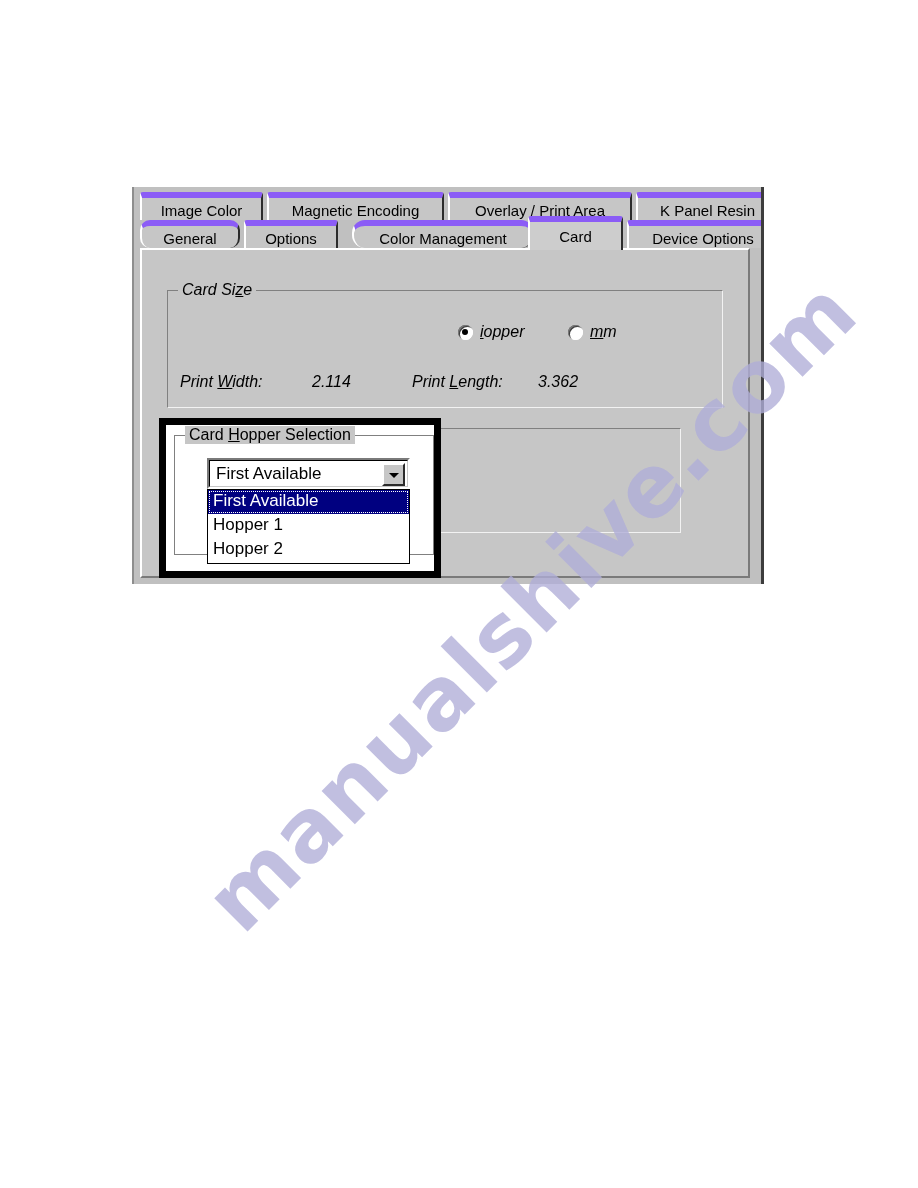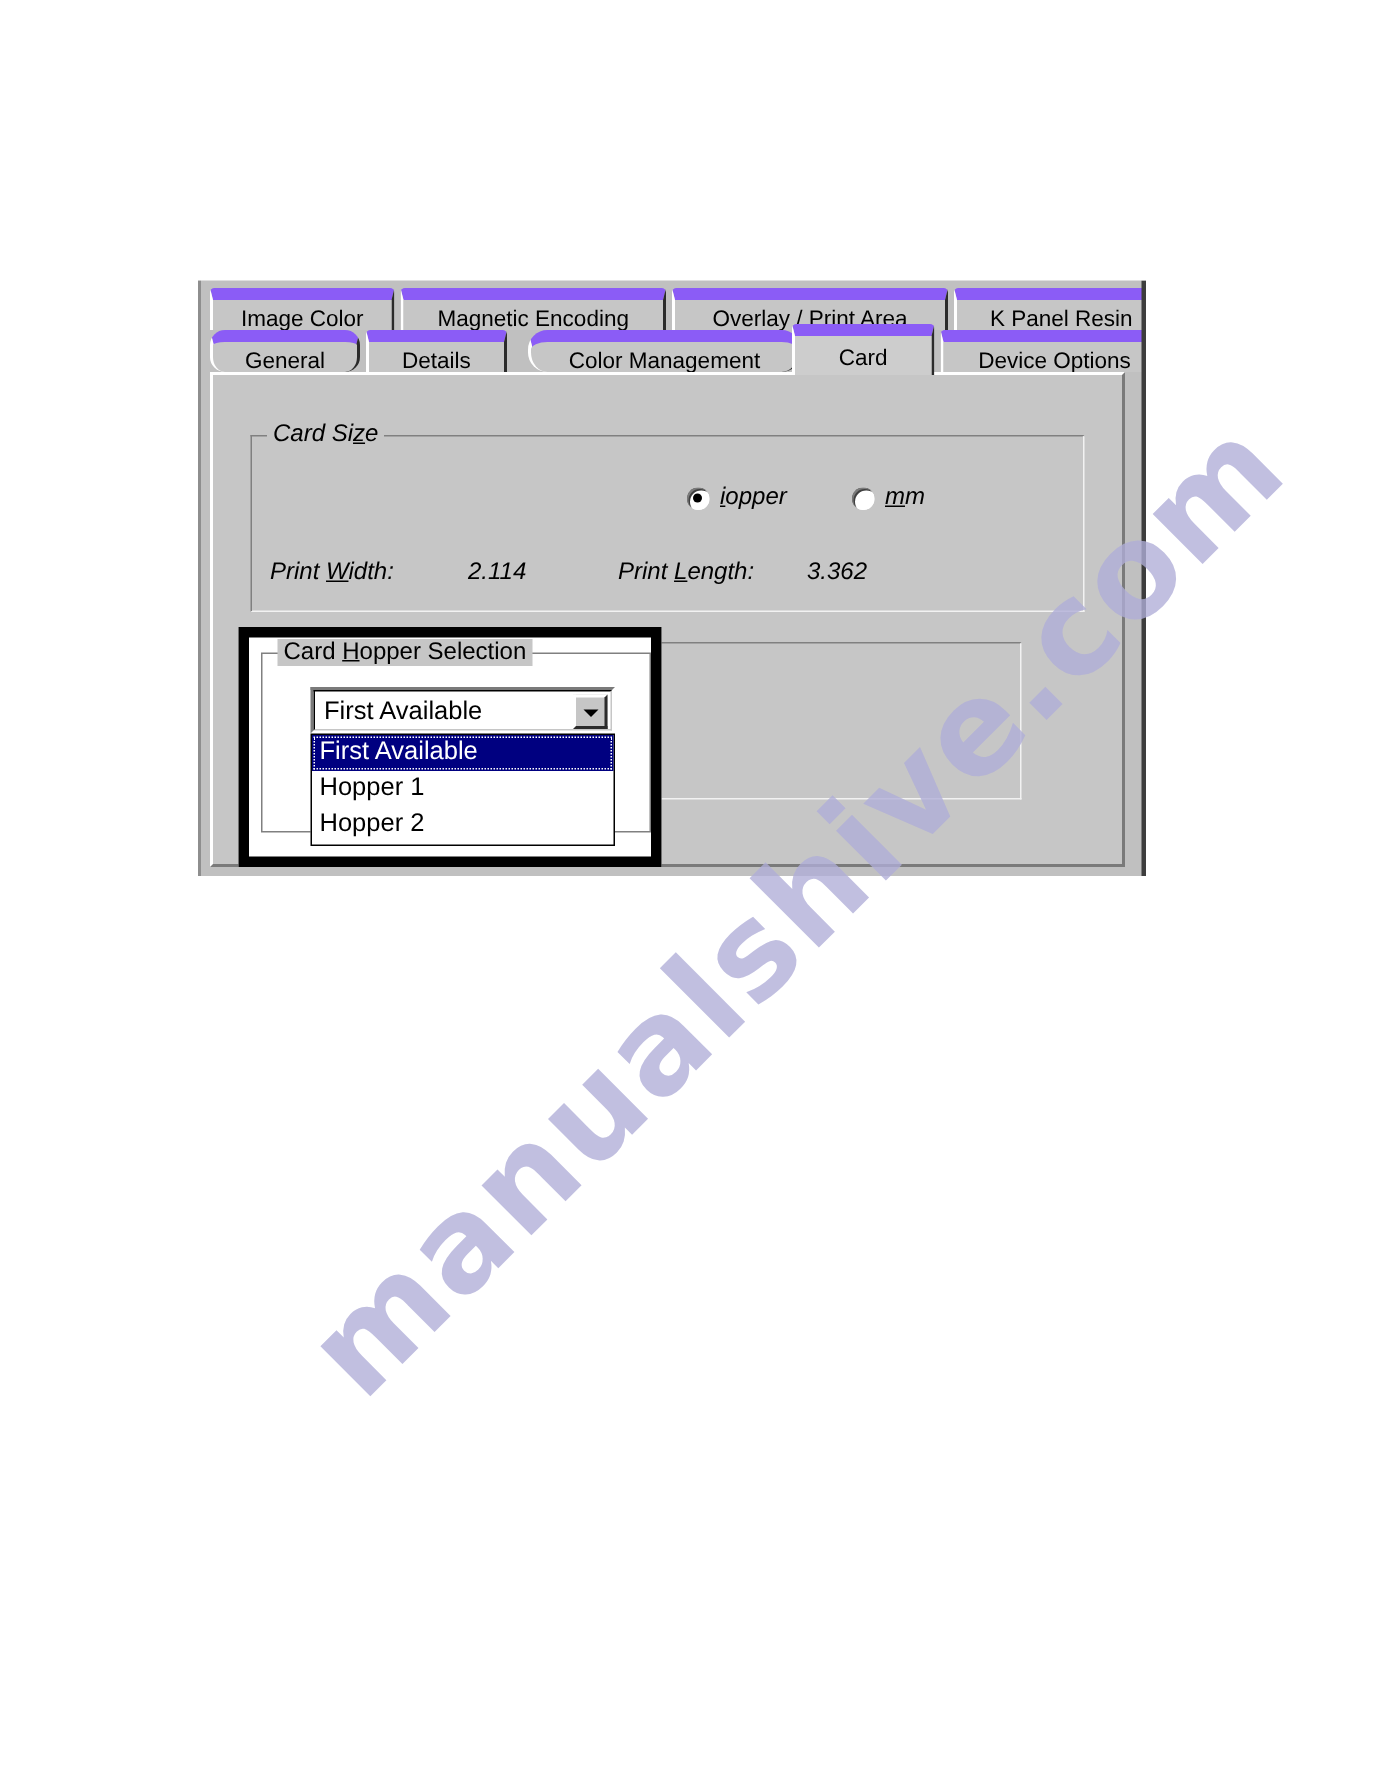--- a/index.html
+++ b/index.html
@@ -74,21 +74,21 @@
     height: 30px;
   }
   #tab-row-top { top: 5px; left: 8px; }
   #tab-row-bottom { top: 33px; left: 8px; }
 
   .tab {
     position: absolute;
     top: 0;
     height: 28px;
     background: #c6c6c6;
-    border-top: 8px solid #8b5cf6;
+    border-top: 6px solid #8b5cf6;
     border-left: 2px solid #ffffff;
     border-right: 2px solid #2b2b2b;
     box-sizing: border-box;
     color: #000000;
     font-size: 15px;
     line-height: 25px;
     text-align: center;
     white-space: nowrap;
     border-radius: 3px 3px 0 0;
   }
@@ -325,21 +325,21 @@
 
   <div class="tab-row" id="tab-row-top">
       <div class="tab" style="left: 0px; width: 123px;"><span>Image Color</span></div>
       <div class="tab" style="left: 127px; width: 177px;"><span>Magnetic Encoding</span></div>
       <div class="tab" style="left: 308px; width: 184px;"><span>Overlay / Print Area</span></div>
       <div class="tab" style="left: 496px; width: 143px;"><span>K Panel Resin</span></div>
     </div>
 
   <div class="tab-row" id="tab-row-bottom">
       <div class="tab" style="left: 0px; width: 100px; border-radius: 10px;"><span>General</span></div>
-      <div class="tab" style="left: 104px; width: 94px;"><span>Details</span></div>
+      <div class="tab" style="left: 104px; width: 94px;"><span>Options</span></div>
       <div class="tab" style="left: 212px; width: 182px; border-radius: 13px;"><span>Color Management</span></div>
       <div class="tab selected" style="left: 388px; width: 95px;"><span>Card</span></div>
       <div class="tab" style="left: 487px; width: 152px;"><span>Device Options</span></div>
     </div>
 
   <div id="tab-panel">
 
     <div class="groupbox" id="gb-card-size">
       <div class="gb-inner"></div>
       <div class="gb-title"><span>Card Si</span><u>z</u><span>e</span></div>

